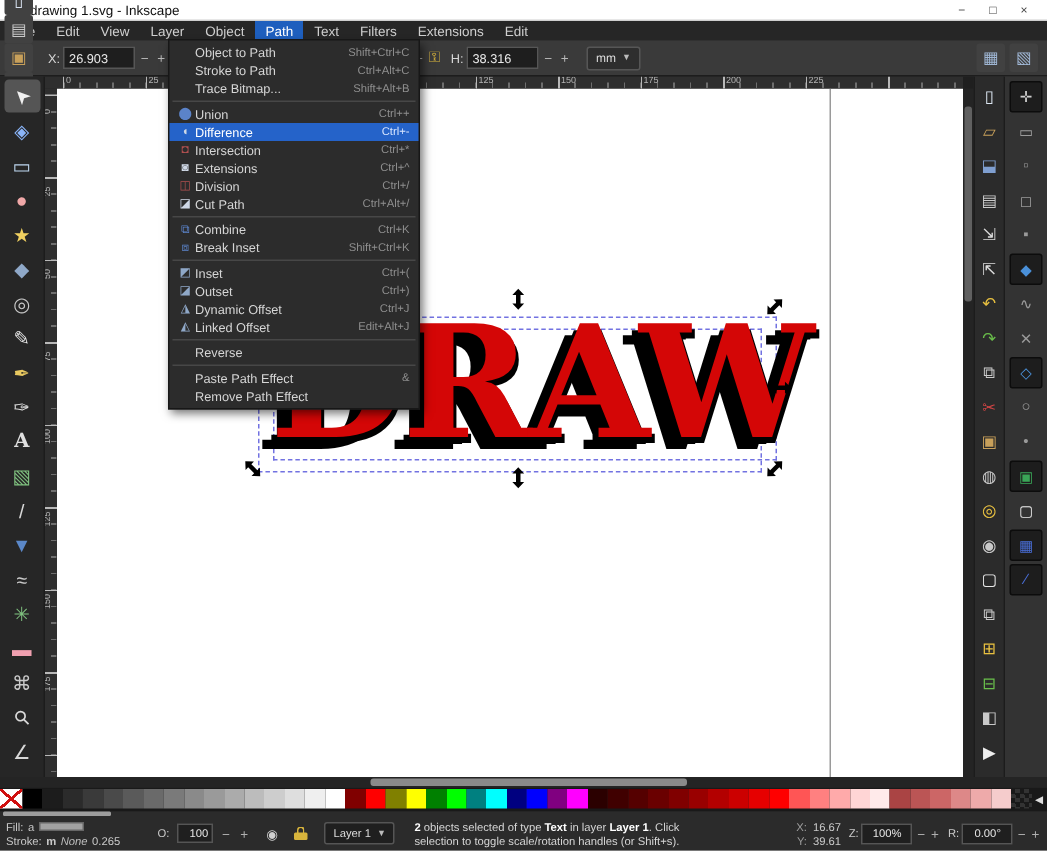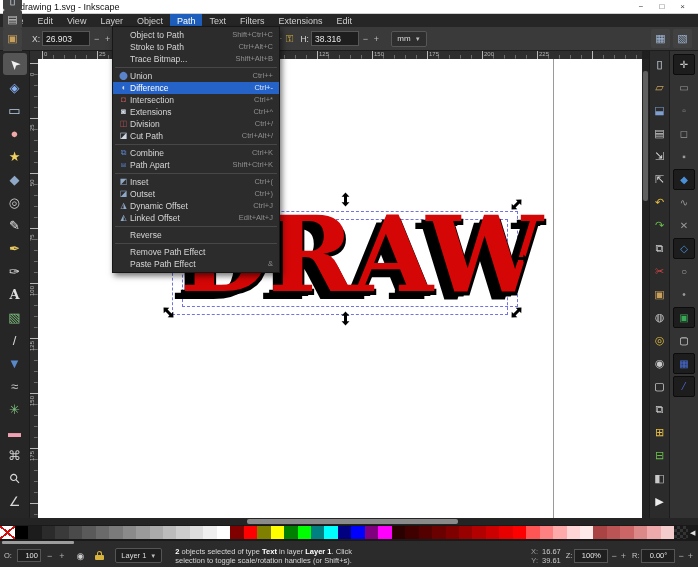--- a/index.html
+++ b/index.html
@@ -412,21 +412,21 @@
       <span class="pm-short">Ctrl+Alt+/</span>
     </div>
     <div class="pm-sep"></div>
     <div class="pm-item">
       <span class="pm-icon" style="color: rgb(91, 131, 201);">⧉</span>
       <span class="pm-label">Combine</span>
       <span class="pm-short">Ctrl+K</span>
     </div>
     <div class="pm-item">
       <span class="pm-icon" style="color: rgb(91, 131, 201);">⧈</span>
-      <span class="pm-label">Path Apart</span>
+      <span class="pm-label">Break Inset</span>
       <span class="pm-short">Shift+Ctrl+K</span>
     </div>
     <div class="pm-sep"></div>
     <div class="pm-item">
       <span class="pm-icon" style="color: rgb(143, 168, 200);">◩</span>
       <span class="pm-label">Inset</span>
       <span class="pm-short">Ctrl+(</span>
     </div>
     <div class="pm-item">
       <span class="pm-icon" style="color: rgb(143, 168, 200);">◪</span>
@@ -445,27 +445,27 @@
     </div>
     <div class="pm-sep"></div>
     <div class="pm-item">
       <span class="pm-icon"></span>
       <span class="pm-label">Reverse</span>
       <span class="pm-short"></span>
     </div>
     <div class="pm-sep"></div>
     <div class="pm-item">
       <span class="pm-icon"></span>
+      <span class="pm-label">Paste Path Effect</span>
+      <span class="pm-short">&amp;</span>
+    </div>
+    <div class="pm-item">
+      <span class="pm-icon"></span>
       <span class="pm-label">Remove Path Effect</span>
       <span class="pm-short"></span>
-    </div>
-    <div class="pm-item">
-      <span class="pm-icon"></span>
-      <span class="pm-label">Paste Path Effect</span>
-      <span class="pm-short">&amp;</span>
     </div>
   </div>
 
 <div class="hscroll">
   <div class="thumb"></div>
 </div>
 
 <div class="palette" id="palette">
     <div class="swatch none"></div>
     <div class="swatch" style="background: rgb(0, 0, 0);"></div>
@@ -518,20 +518,33 @@
     <div class="swatch" style="background: rgb(238, 170, 170);"></div>
     <div class="swatch" style="background: rgb(245, 204, 204);"></div>
     <div class="swatch checker"></div>
     <div class="pal-arrow">◀</div>
   </div>
 <div class="pal-scroll">
   <div class="thumb"></div>
 </div>
 
 <div class="statusbar">
+  <div class="fs-block">
+    <div class="fs-row">
+      <span>Fill:</span>
+      <span>a</span>
+      <span class="fill-swatch"></span>
+    </div>
+    <div class="fs-row">
+      <span>Stroke:</span>
+      <b>m</b>
+      <span class="it">None</span>
+      <span>0.265</span>
+    </div>
+  </div>
   <span>O:</span>
   <span class="o-box">100</span>
   <span class="mini-btn">−</span>
   <span class="mini-btn">+</span>
   <span class="eye-icon" style="margin-left:6px">◉</span>
   <span class="lock-icon" style="margin-left:6px">
     <span class="shackle"></span>
       <span class="body"></span>
   </span>
   <div class="layer-dd" style="margin-left:6px">

